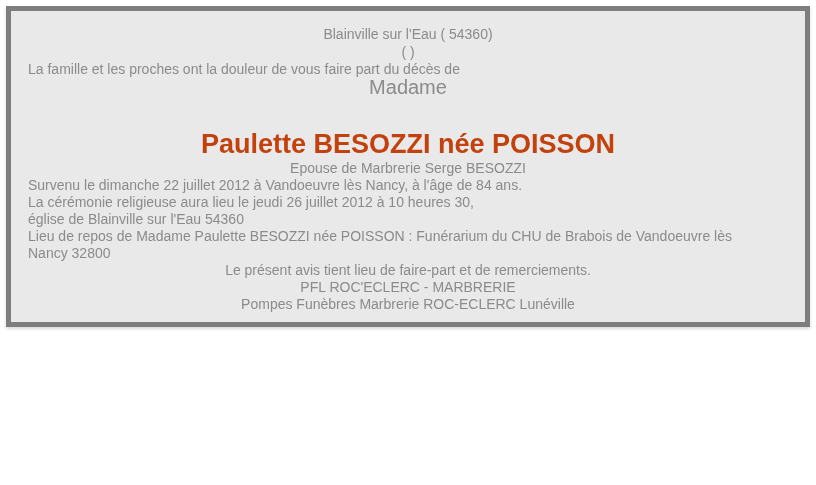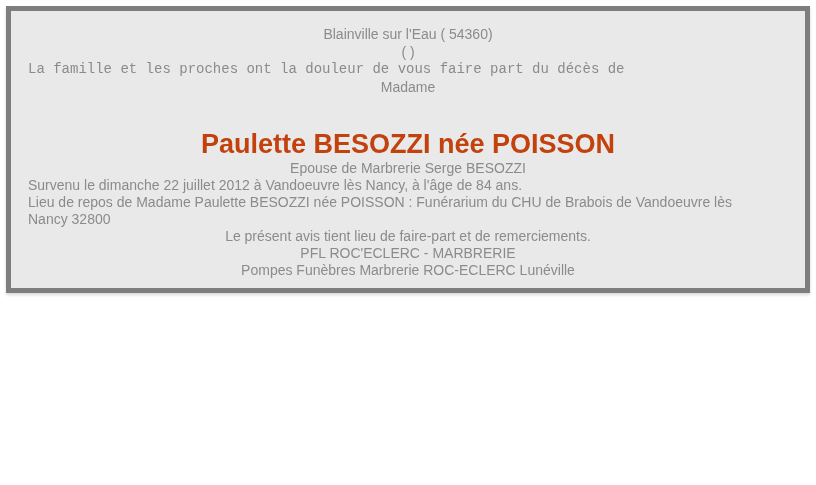--- a/index.html
+++ b/index.html
@@ -28,22 +28,22 @@
       line-height: 17px;
     }
     .notice p {
       margin: 0;
       padding: 0;
     }
     .center { text-align: center; }
     .left   { text-align: left; }
 
     .loc        { margin: 0;            line-height: 18px; }
-    .intro      { margin-top: 14px; font-family: Liberation Mono, monospace; }
-    .civility   { margin-top: 15px; font-size: 14px; line-height: 19px; }
+    .intro      { margin-top: 14px; }
+    .civility   { margin-top: 15px; font-size: 20px; line-height: 19px; }
     .name       {
       margin: 32px 0 0 0;
       font-size: 27px;
       line-height: 31px;
       font-weight: bold;
       color: #c2410c;
       text-align: center;
     }
     .spouse     { margin-top: 24px; }
     .death      { margin-top: 16px; }
@@ -67,20 +67,24 @@
     <p class="intro left">La famille et les proches ont la douleur de vous faire part du décès de</p>
 
     <p class="civility center">Madame</p>
 
     <h1 class="name">Paulette BESOZZI née POISSON</h1>
 
     <p class="spouse center">Epouse de Marbrerie Serge BESOZZI</p>
 
     <p class="death left">Survenu le dimanche 22 juillet 2012 à Vandoeuvre lès Nancy, à l'âge de 84 ans.</p>
 
+    <p class="ceremony left">
+      <span>La cérémonie religieuse aura lieu le jeudi 26 juillet 2012 à 10 heures 30,</span><br>
+      <span>église de Blainville sur l'Eau 54360</span>
+    </p>
 
     <p class="repose left">
       <span>Lieu de repos de Madame Paulette BESOZZI née POISSON : Funérarium du CHU de Brabois de Vandoeuvre lès</span><br>
       <span>Nancy 32800</span>
     </p>
 
     <p class="fairepart center">Le présent avis tient lieu de faire-part et de remerciements.</p>
 
     <p class="pfl left">PFL ROC'ECLERC - MARBRERIE</p>
 

